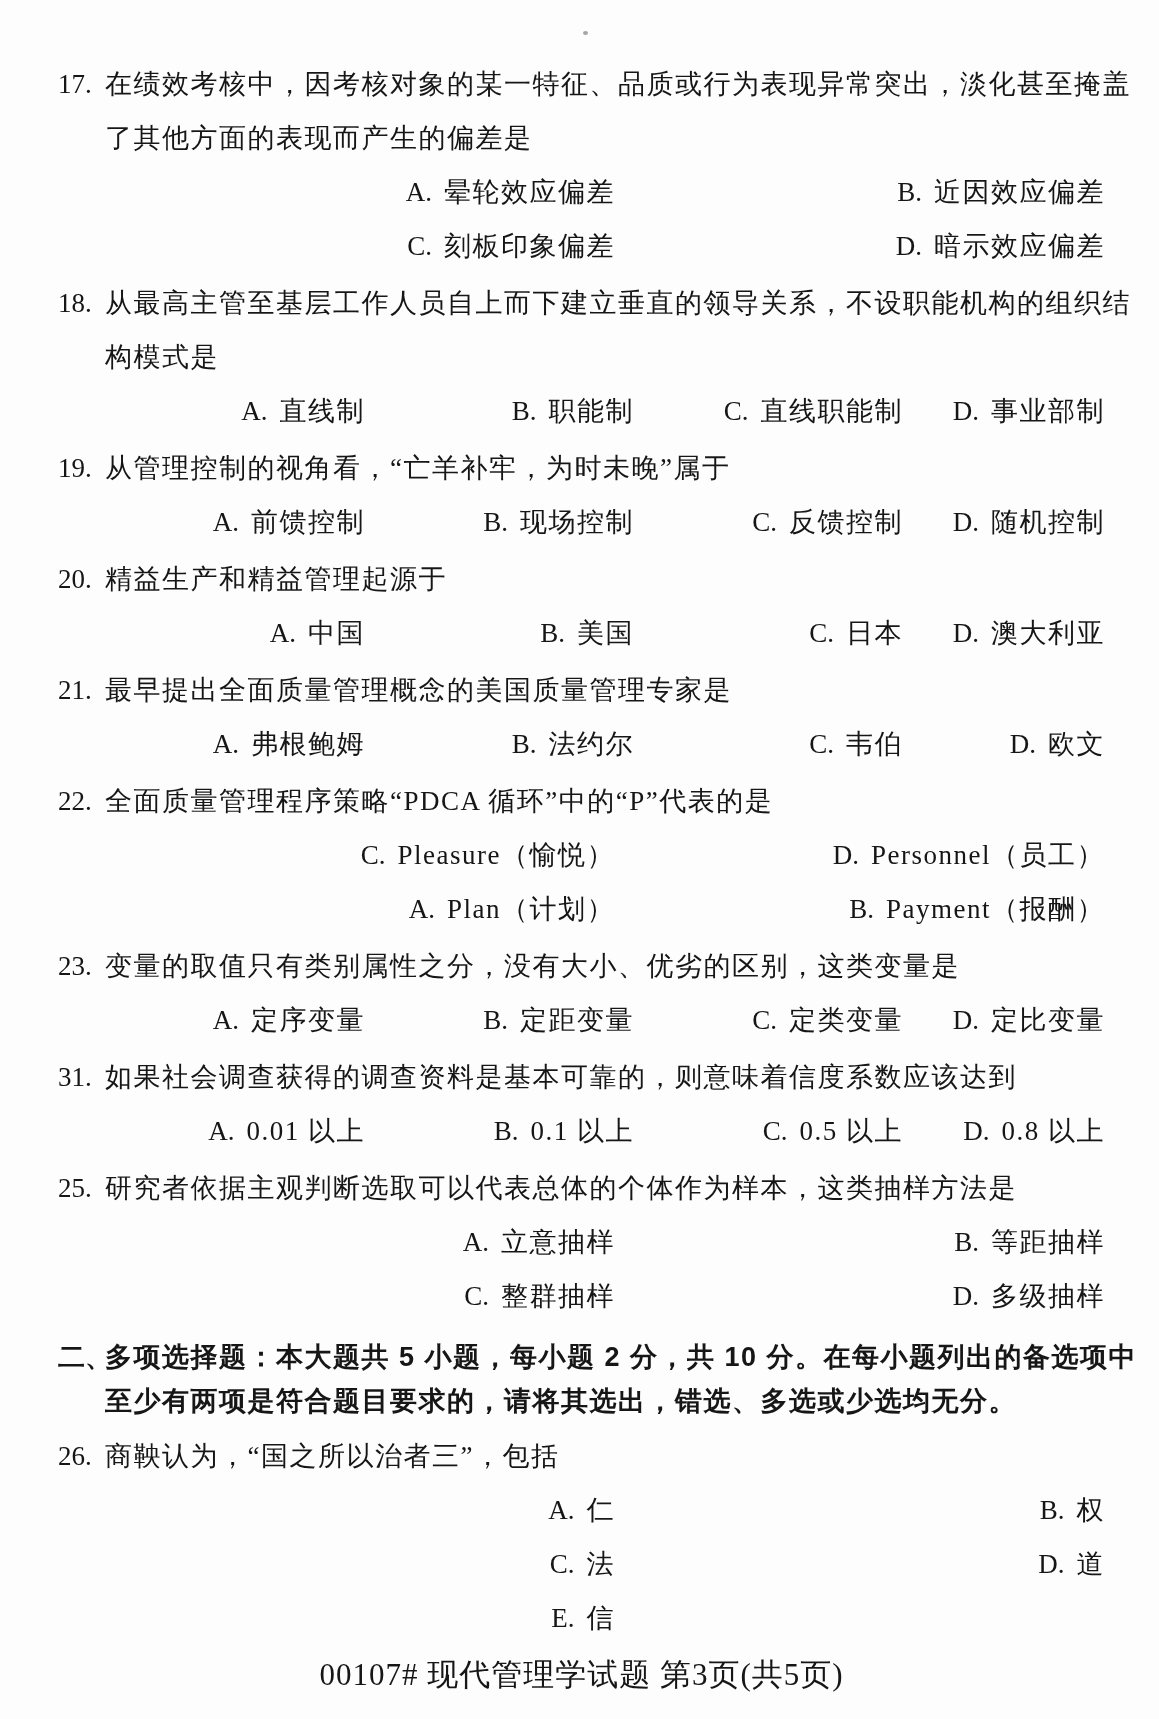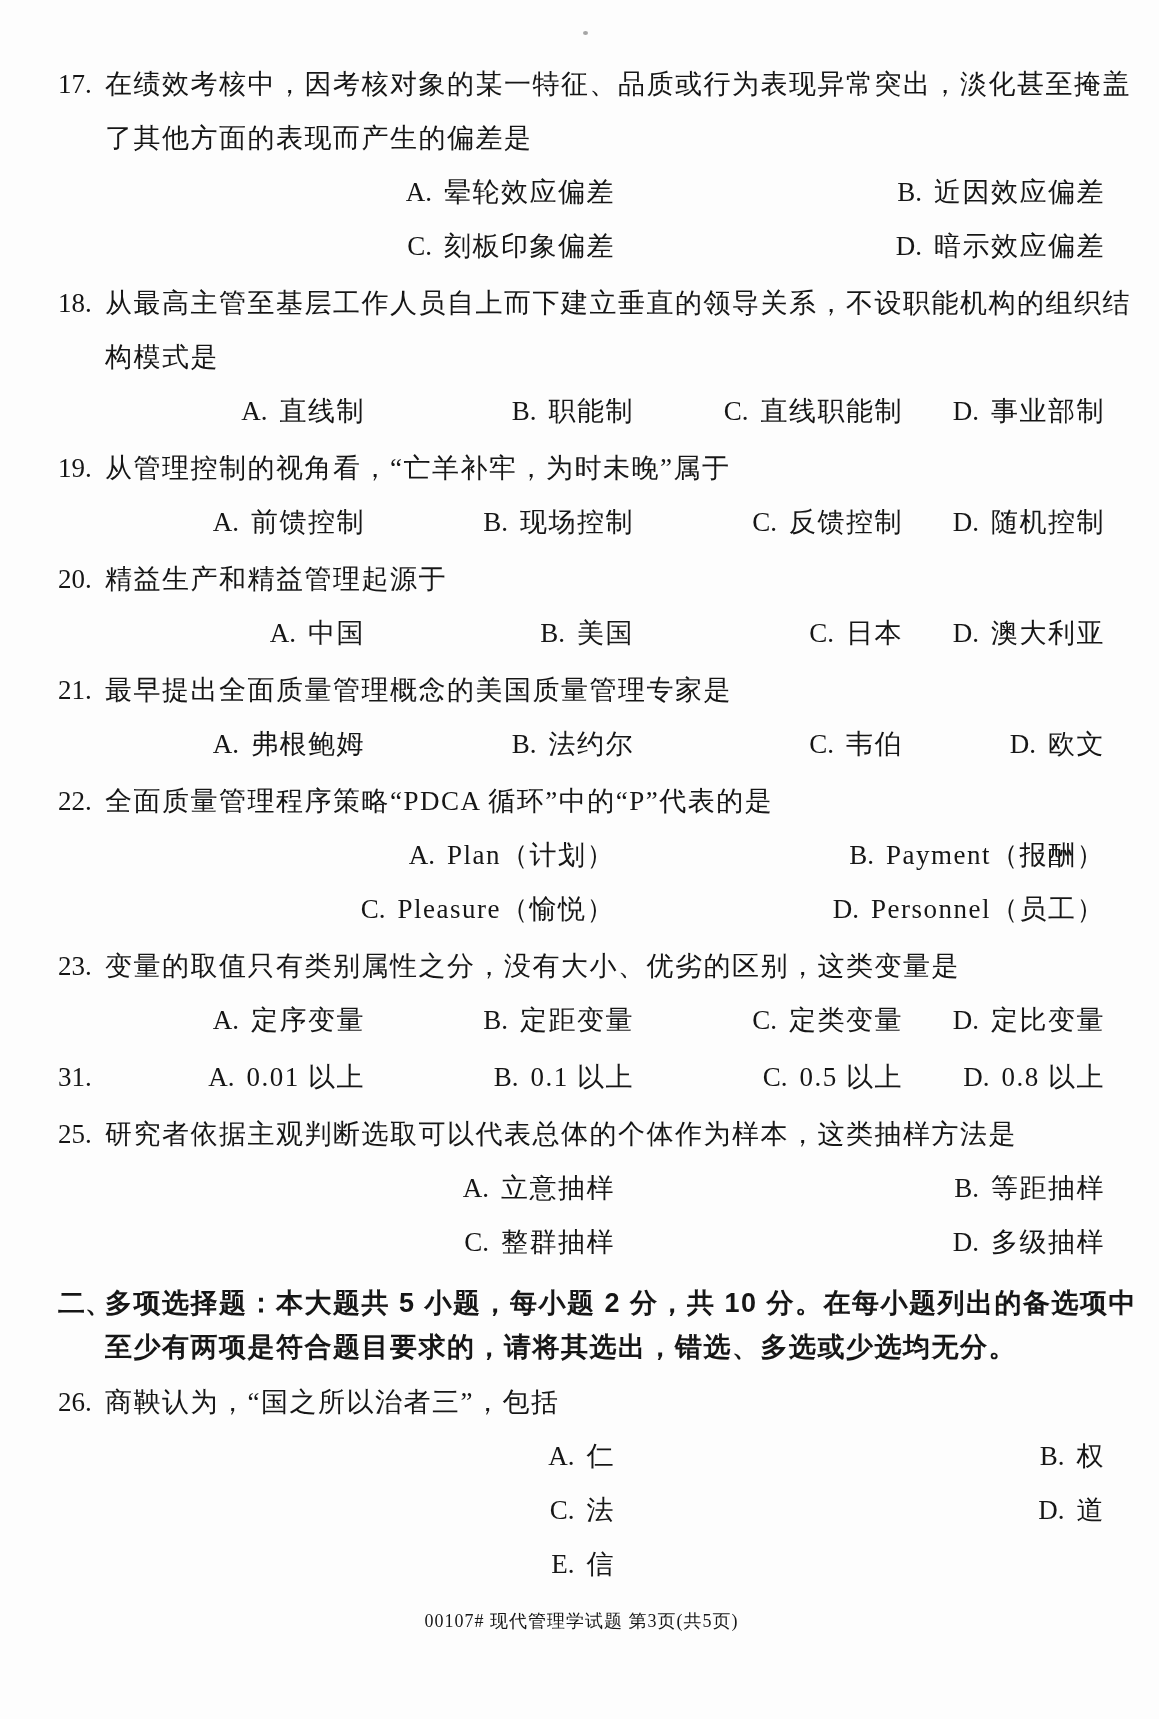--- a/index.html
+++ b/index.html
@@ -40,21 +40,21 @@
   .olabel { display:inline-block; min-width:33px; margin-right:12px; letter-spacing:0; }
   .otext { }
   
   .sec { margin-top:12px; font-weight:700; font-family:"Liberation Sans","DejaVu Sans",sans-serif; }
   .sec .row, .sec .qnum { height:44px; line-height:44px; }
   
   .qlist-multi { margin-top:6px; }
   .footer {
     height:54px; line-height:54px;
     text-align:center;
-    font-size:18px; letter-spacing:1px;
+    font-size:31px; letter-spacing:1px;
     white-space:nowrap;
   }
 </style>
 </head>
 <body>
 
 <div class="doc">
 
   <div class="speck"></div>
 
@@ -121,44 +121,45 @@
             <div class="opt"><span class="olabel">C.</span><span class="otext">韦伯</span></div>
             <div class="opt"><span class="olabel">D.</span><span class="otext">欧文</span></div>
           </div>
         </div>
       </div>
       <div class="question">
         <span class="qnum">22.</span>
         <div class="qbody">
           <div class="row qline">全面质量管理程序策略“PDCA 循环”中的“P”代表的是</div>
           <div class="optrow cols2">
+            <div class="opt"><span class="olabel">C.</span><span class="otext">Pleasure（愉悦）</span></div>
+            <div class="opt"><span class="olabel">D.</span><span class="otext">Personnel（员工）</span></div>
+          </div>
+          <div class="optrow cols2">
             <div class="opt"><span class="olabel">A.</span><span class="otext">Plan（计划）</span></div>
             <div class="opt"><span class="olabel">B.</span><span class="otext">Payment（报酬）</span></div>
-          </div>
-          <div class="optrow cols2">
-            <div class="opt"><span class="olabel">C.</span><span class="otext">Pleasure（愉悦）</span></div>
-            <div class="opt"><span class="olabel">D.</span><span class="otext">Personnel（员工）</span></div>
           </div>
         </div>
       </div>
       <div class="question">
         <span class="qnum">23.</span>
         <div class="qbody">
           <div class="row qline">变量的取值只有类别属性之分，没有大小、优劣的区别，这类变量是</div>
           <div class="optrow cols4">
             <div class="opt"><span class="olabel">A.</span><span class="otext">定序变量</span></div>
             <div class="opt"><span class="olabel">B.</span><span class="otext">定距变量</span></div>
             <div class="opt"><span class="olabel">C.</span><span class="otext">定类变量</span></div>
             <div class="opt"><span class="olabel">D.</span><span class="otext">定比变量</span></div>
           </div>
         </div>
       </div>
       <div class="question">
         <span class="qnum">31.</span>
         <div class="qbody">
+          <div class="row qline">如果社会调查获得的调查资料是基本可靠的，则意味着信度系数应该达到</div>
           <div class="optrow cols4">
             <div class="opt"><span class="olabel">A.</span><span class="otext">0.01 以上</span></div>
             <div class="opt"><span class="olabel">B.</span><span class="otext">0.1 以上</span></div>
             <div class="opt"><span class="olabel">C.</span><span class="otext">0.5 以上</span></div>
             <div class="opt"><span class="olabel">D.</span><span class="otext">0.8 以上</span></div>
           </div>
         </div>
       </div>
       <div class="question">
         <span class="qnum">25.</span>

